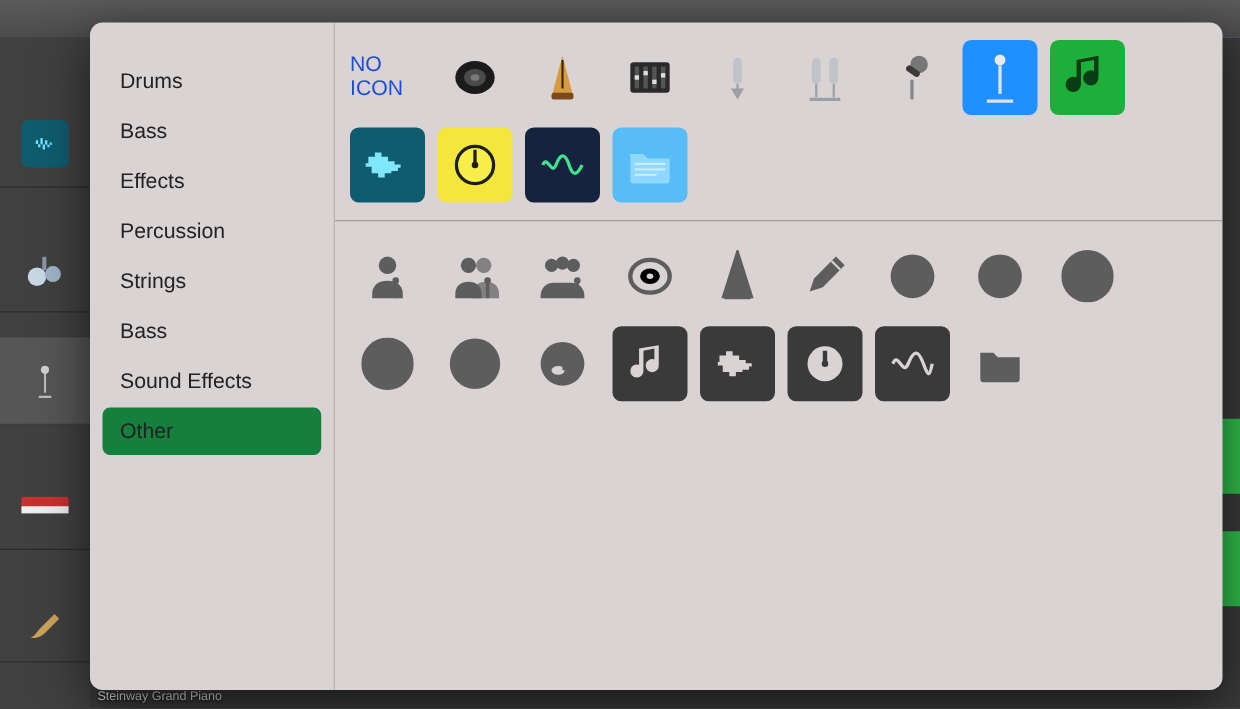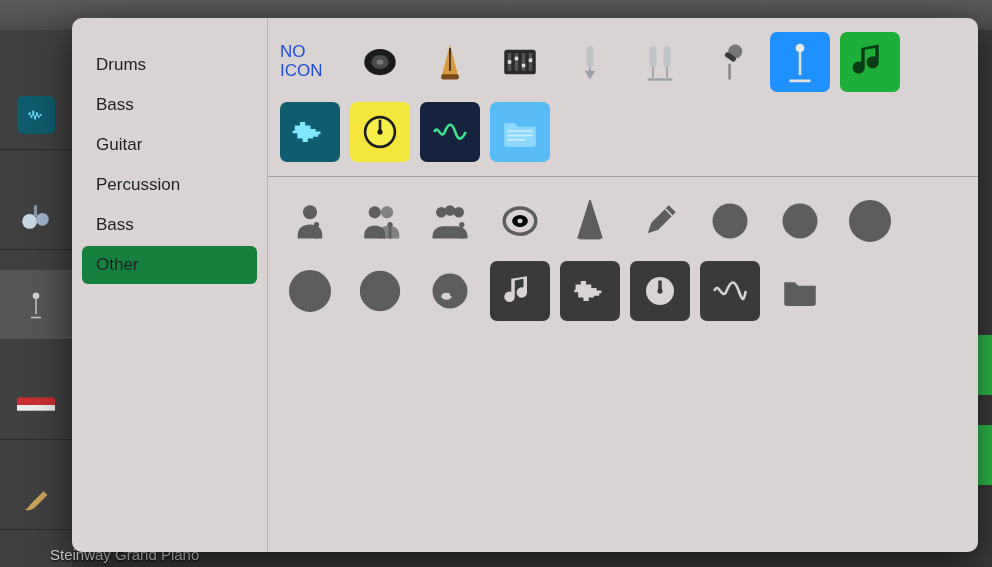--- a/index.html
+++ b/index.html
@@ -33,21 +33,21 @@
     position: absolute; left:0; width:72px; height:70px;
     display:flex; align-items:center; justify-content:center;
     border-bottom:1px solid rgba(0,0,0,0.3);
   }
   .bg-track-row.selected { background:#565656; }
   .bg-track-icon {
     width:38px; height:38px; border-radius:6px;
     display:flex; align-items:center; justify-content:center;
   }
   .bg-bottom-label {
-    position:absolute; left:50px; bottom:4px; color:#ddd; font-size:15px;
+    position:absolute; left:78px; bottom:4px; color:#ddd; font-size:10px;
     text-shadow:0 1px 2px #000;
   }
   .bg-green-chip {
     position:absolute; right:0; width:18px; height:60px;
     background:#2fbf4b; border-radius:3px 0 0 3px;
   }
 
   
   .panel {
     position:absolute;
@@ -184,23 +184,25 @@
   <div class="bg-green-chip" style="top:335px"></div>
   <div class="bg-green-chip" style="top:425px"></div>
   <div class="bg-bottom-label">Steinway Grand Piano</div>
 </div>
 
 <div class="panel">
 
   <div class="sidebar">
     <div class="sidebar-item">Drums</div>
     <div class="sidebar-item">Bass</div>
-    <div class="sidebar-item">Guitar</div>
+    <div class="sidebar-item">Effects</div>
     <div class="sidebar-item">Percussion</div>
+    <div class="sidebar-item">Strings</div>
     <div class="sidebar-item">Bass</div>
+    <div class="sidebar-item">Sound Effects</div>
     <div class="sidebar-item selected">Other</div>
   </div>
 
   <div class="icon-area">
 
     <div class="icon-grid">
 
       <div class="no-icon-text">NO ICON</div>
 
       <div class="icon-tile">

